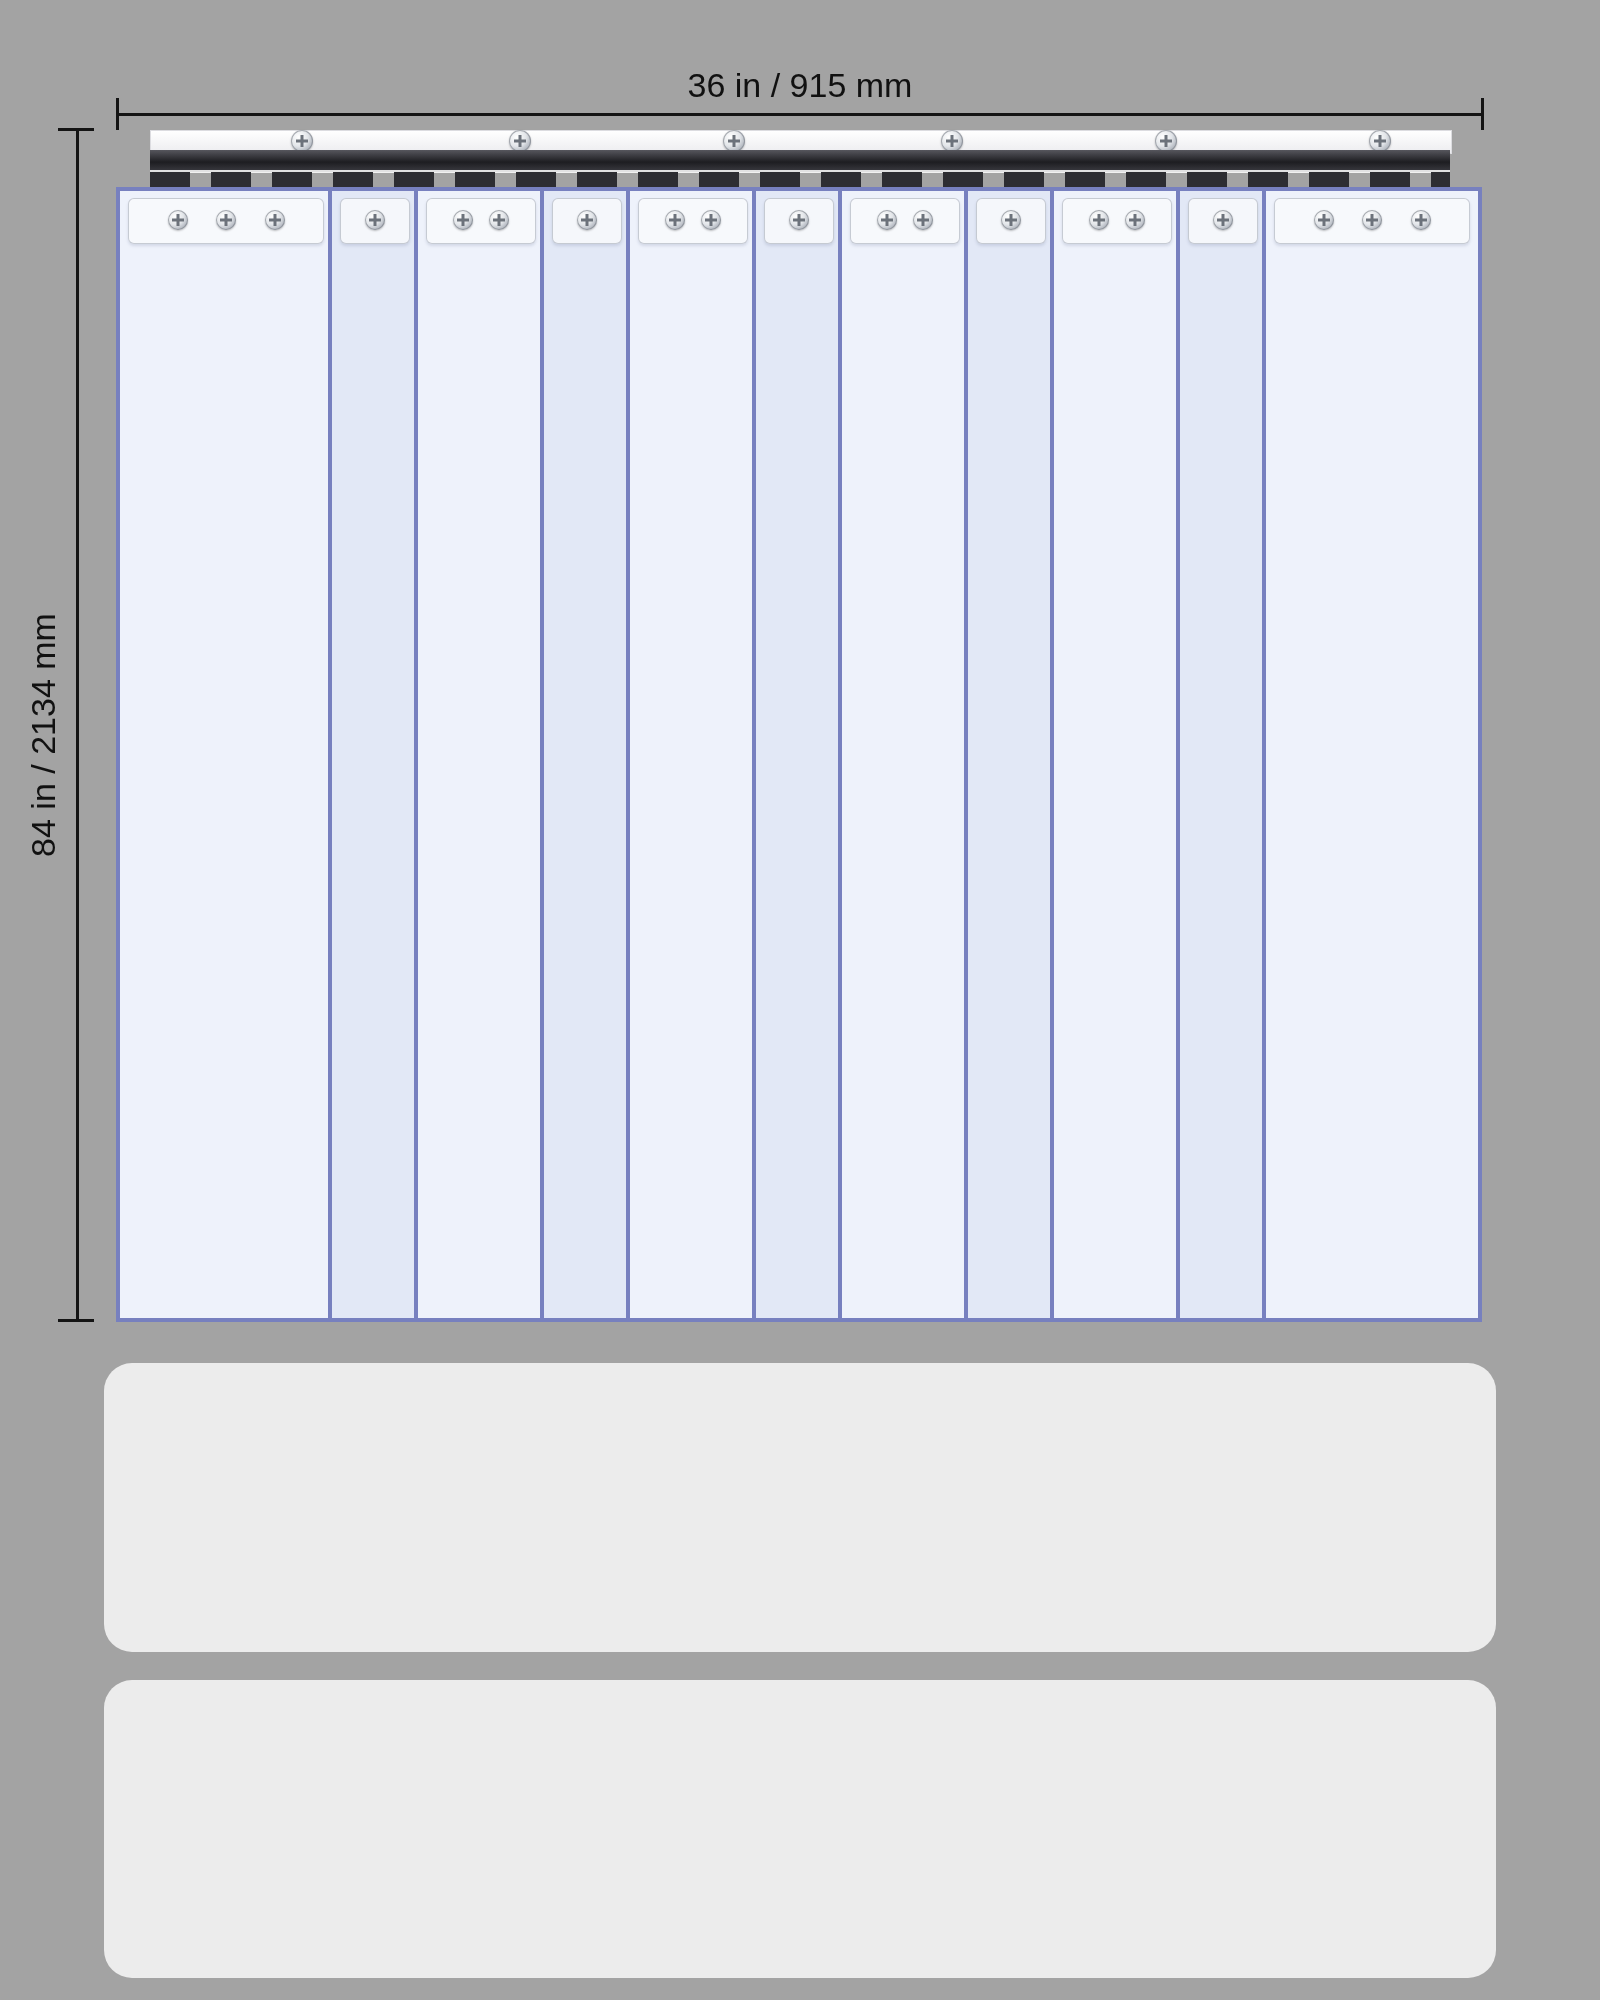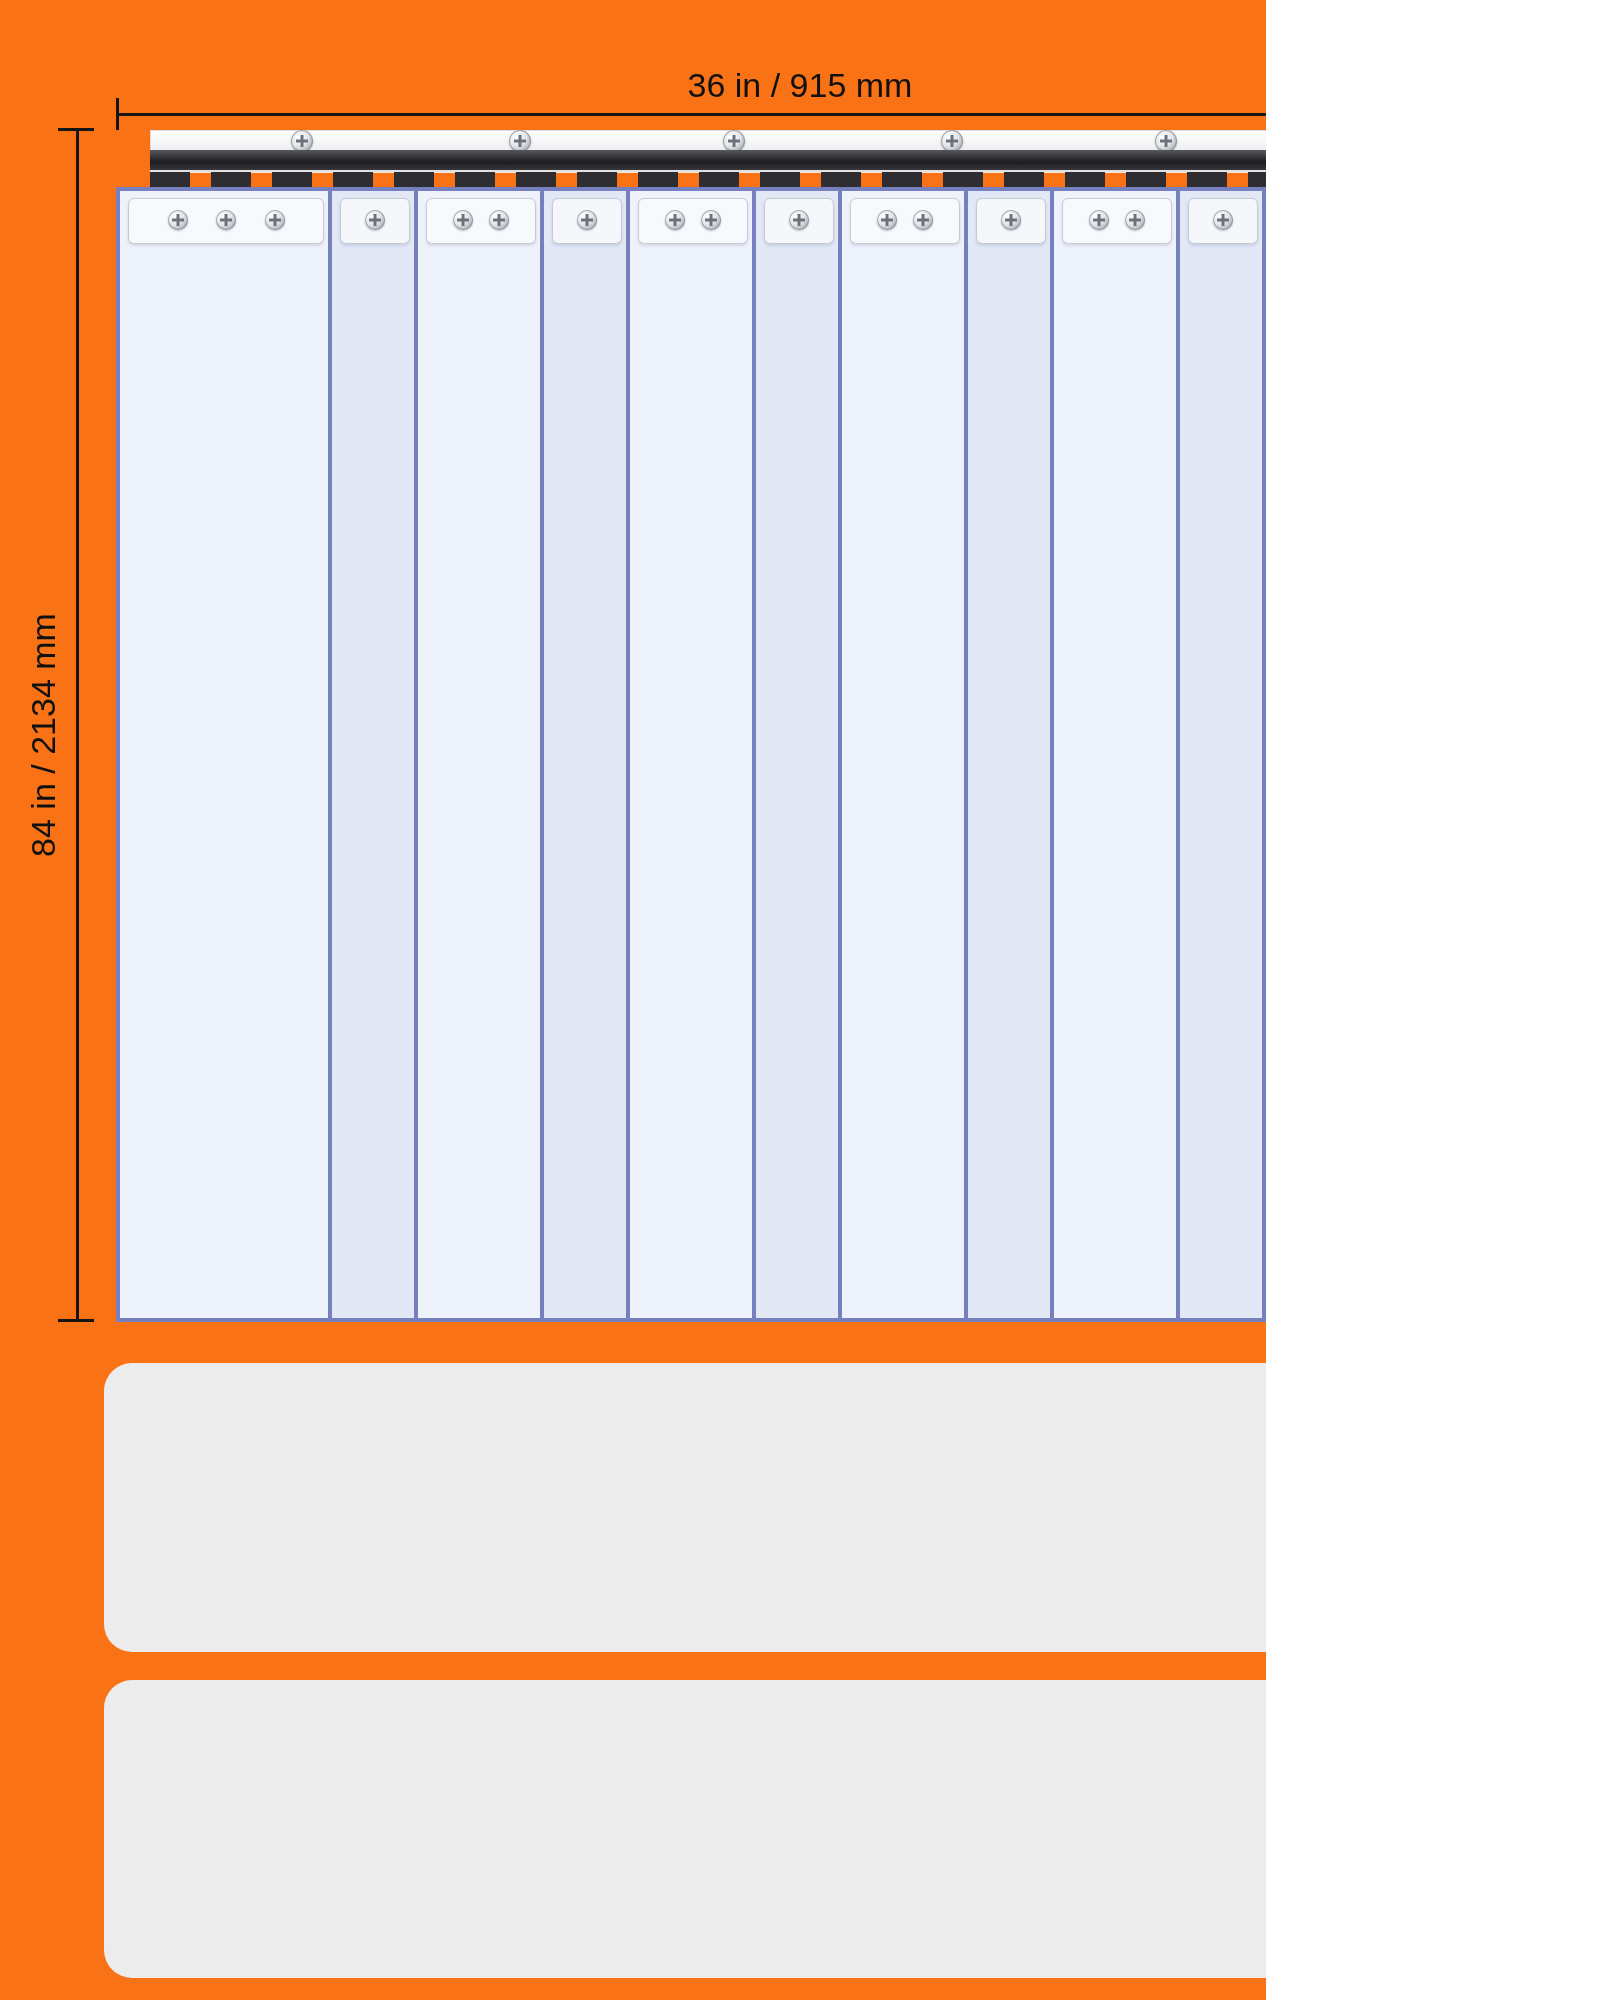--- a/index.html
+++ b/index.html
@@ -1,16 +1,16 @@
 <!DOCTYPE html>
 <html><head>
 <meta charset="utf-8">
 <style>
   html,body{margin:0;padding:0;background:#ffffff;}
-  .stage{position:relative;width:1266px;height:2000px;background:#f97316;overflow:hidden;
+  .stage{position:relative;width:1600px;height:2000px;background:#a3a3a3;overflow:hidden;
          font-family:"Liberation Sans","DejaVu Sans",sans-serif;}
 
   
   .dim-line-h{position:absolute;background:#141414;height:3px;}
   .dim-line-v{position:absolute;background:#141414;width:3px;}
   .dim-tick-v{position:absolute;background:#141414;width:3px;height:32px;}
   .dim-tick-h{position:absolute;background:#141414;width:36px;height:3px;}
   .dim-label{position:absolute;color:#111;font-size:34px;white-space:nowrap;}
   .dim-label-top{left:0;top:66px;width:1600px;text-align:center;}
   .dim-label-left{left:-106px;top:715px;width:300px;height:40px;text-align:center;

